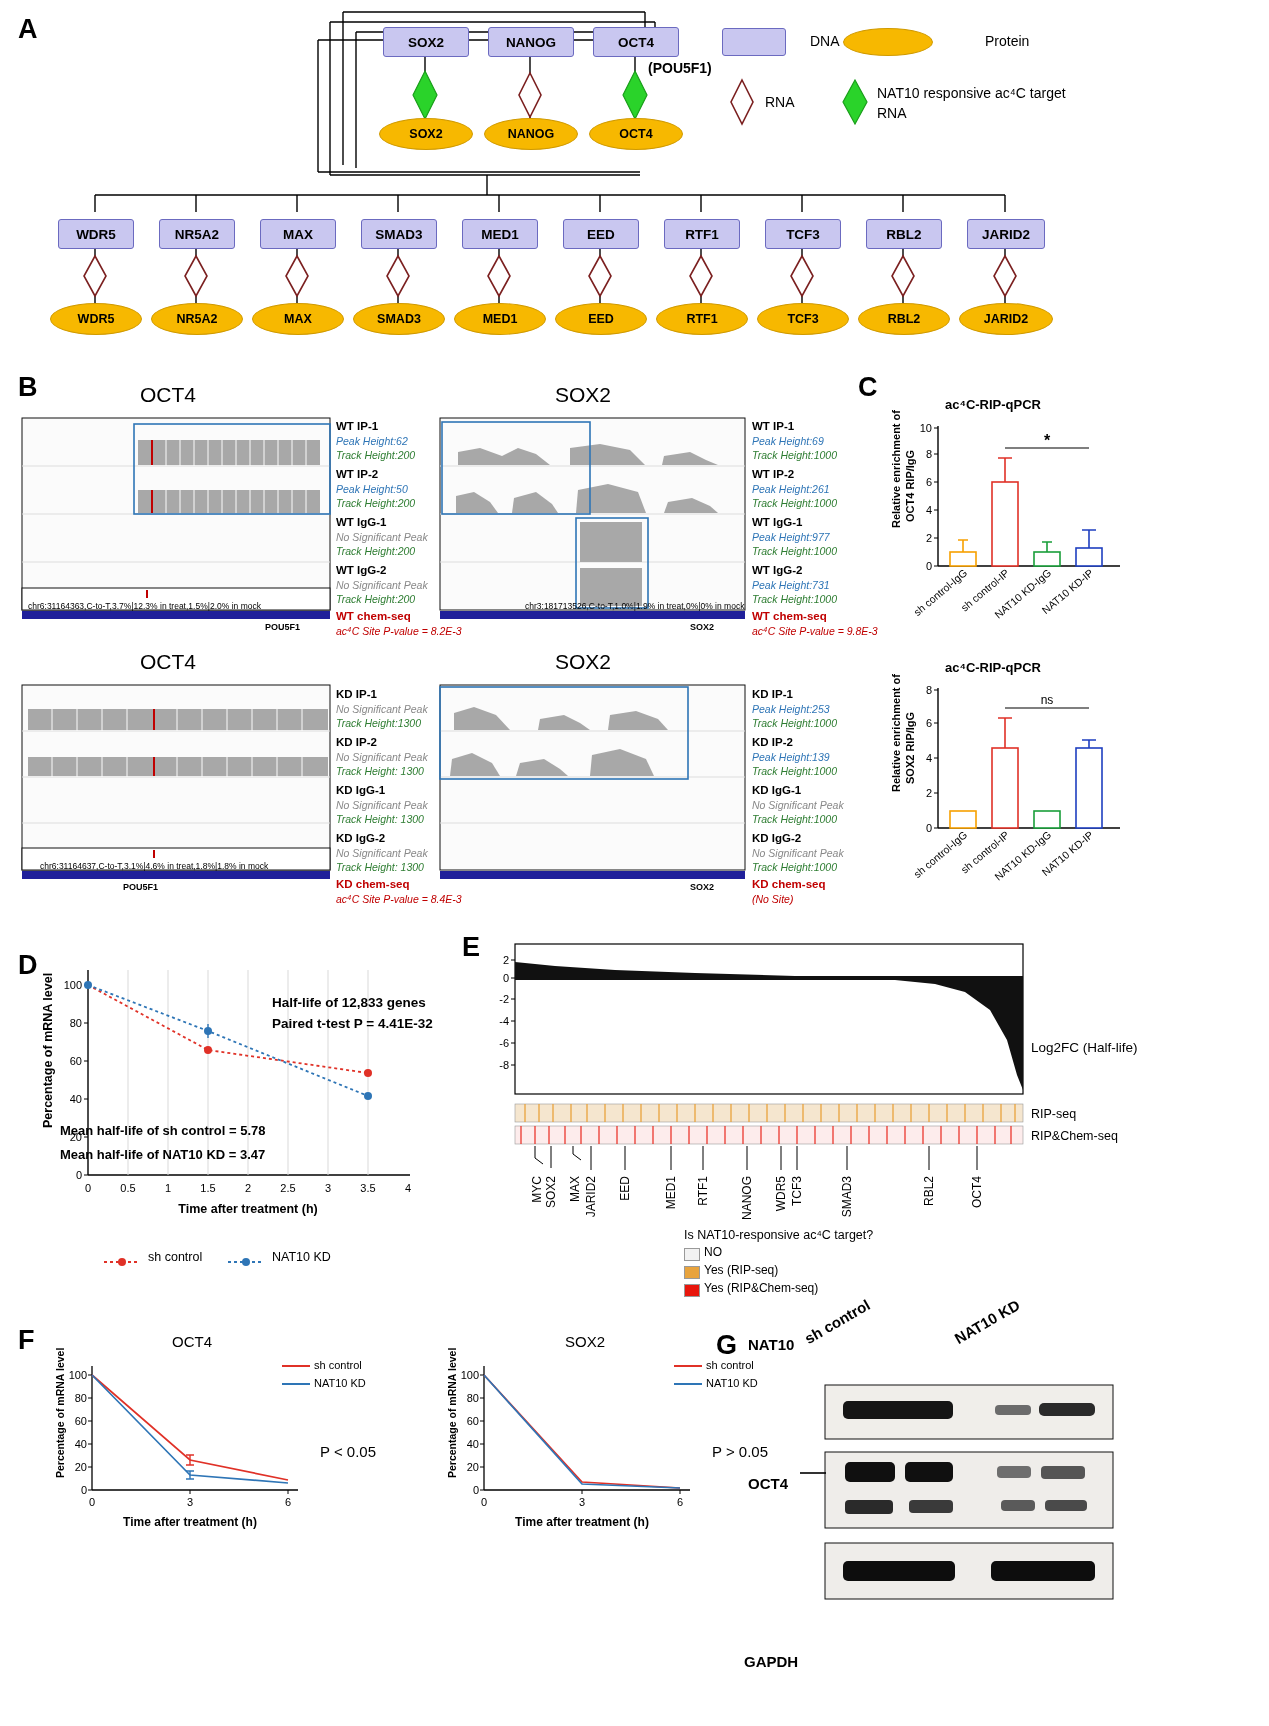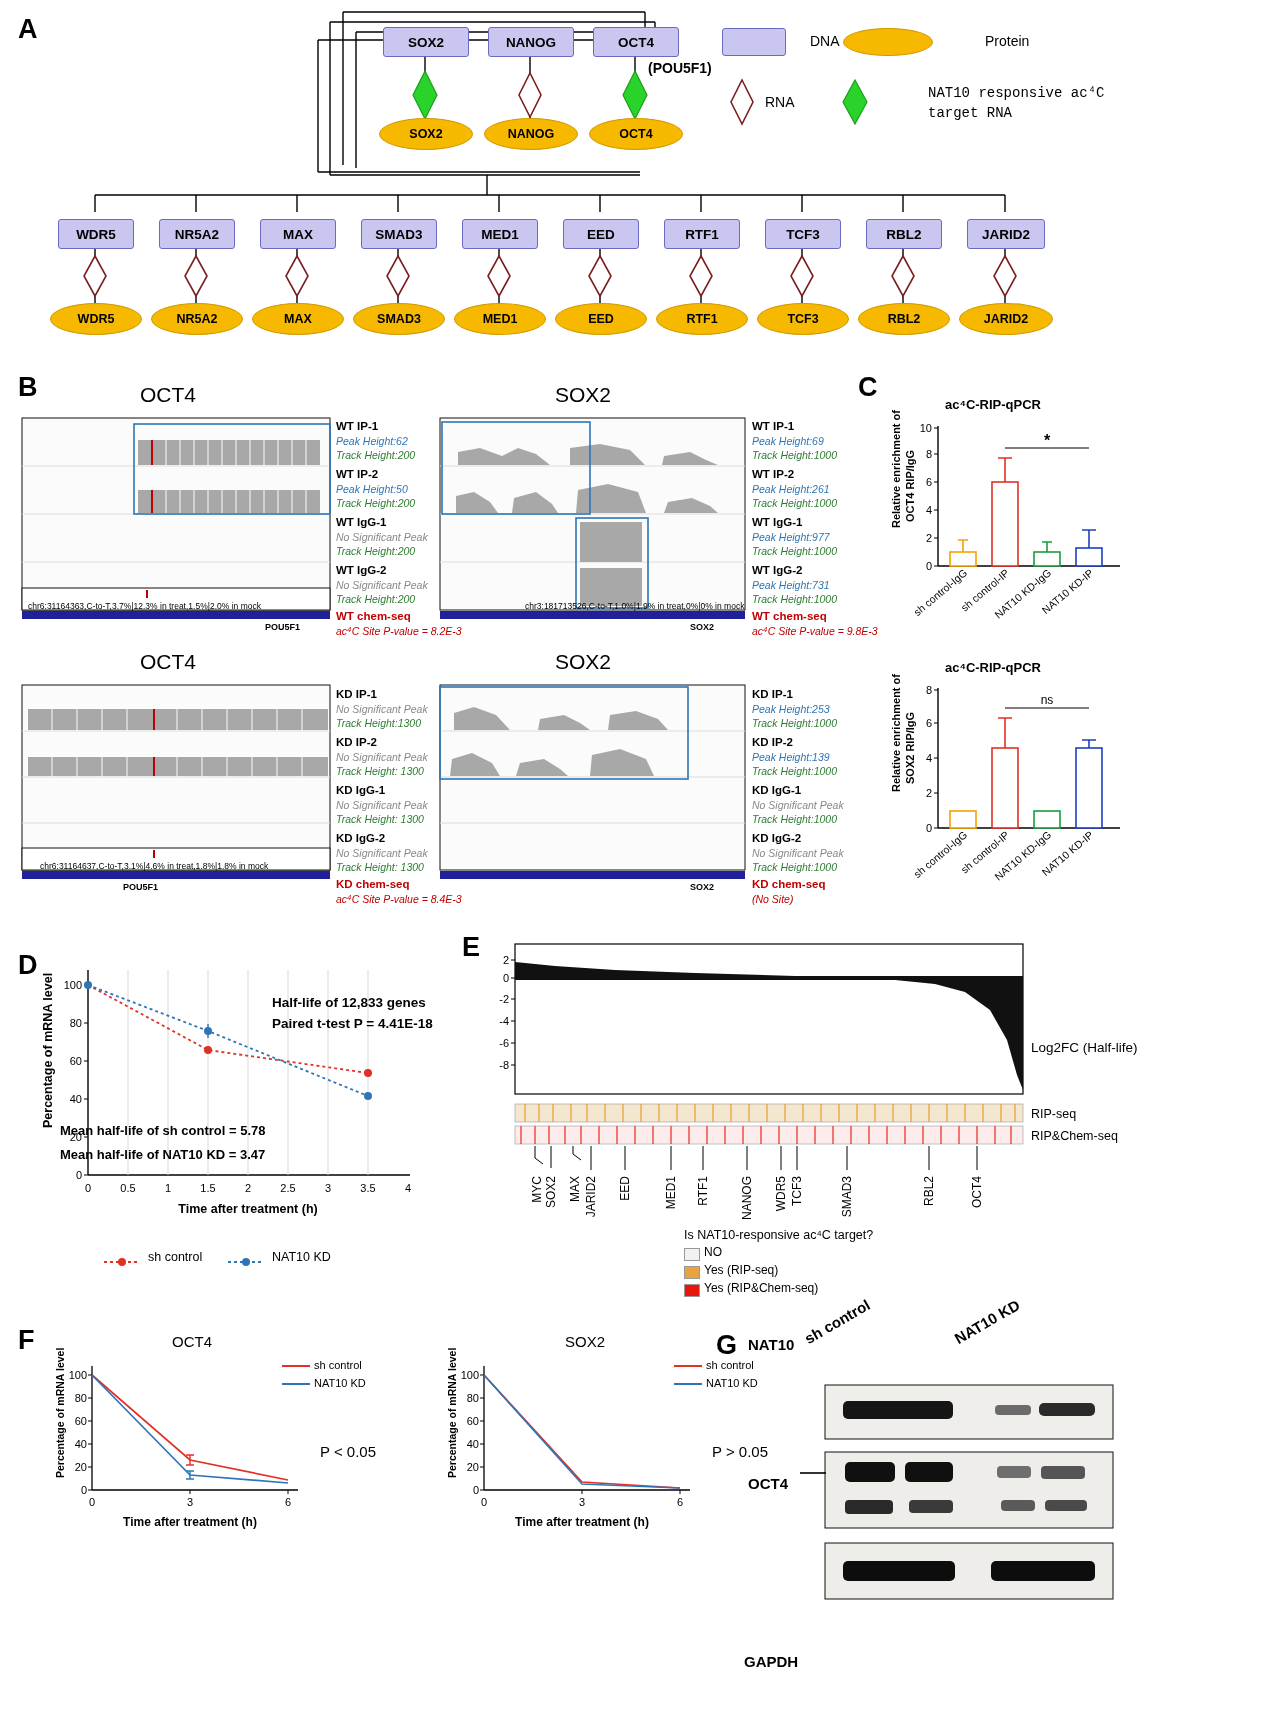--- a/index.html
+++ b/index.html
@@ -120,21 +120,21 @@
   </div>
 <div class="prot-ell" style="position:absolute;left:589px;top:118px;width:92px;height:30px;">
     <span>OCT4</span>
   </div>
 
 <div class="dna-box" style="position:absolute;left:722px;top:28px;width:62px;height:26px;"></div>
 <div class="lbl" style="left:810px;top:33px;">DNA</div>
 <div class="prot-ell" style="position:absolute;left:843px;top:28px;width:88px;height:26px;"></div>
 <div class="lbl" style="left:973px;top:33px;margin-left:12px;">Protein</div>
 <div class="lbl" style="left:765px;top:94px;">RNA</div>
-<div class="lbl" style="left:928px;top:83px;width:200px;line-height:1.45;font-family:Liberation Mono, monospace;"><span>NAT10 responsive ac⁴C target RNA</span></div>
+<div class="lbl" style="left:877px;top:83px;width:200px;line-height:1.45;"><span>NAT10 responsive ac⁴C target RNA</span></div>
 
 <div class="dna-box" style="position:absolute;left:58px;top:219px;width:74px;height:28px;">
     <span>WDR5</span>
   </div>
 <div class="dna-box" style="position:absolute;left:159px;top:219px;width:74px;height:28px;">
     <span>NR5A2</span>
   </div>
 <div class="dna-box" style="position:absolute;left:260px;top:219px;width:74px;height:28px;">
     <span>MAX</span>
   </div>
@@ -514,21 +514,21 @@
   <circle cx="58" cy="25" r="4" fill="#2e75b6"></circle>
   <circle cx="178" cy="71" r="4" fill="#2e75b6"></circle>
   <circle cx="338" cy="136" r="4" fill="#2e75b6"></circle>
   <circle cx="178" cy="90" r="4" fill="#e03127"></circle>
   <circle cx="338" cy="113" r="4" fill="#e03127"></circle>
   <line x1="178" y1="64" x2="178" y2="78" stroke="#2e75b6" stroke-width="1.4"></line>
   <text x="218" y="253" text-anchor="middle" font-size="12.5" font-weight="bold" font-family="Liberation Sans, sans-serif">Time after treatment (h)</text>
   <text transform="translate(22,168) rotate(-90)" font-size="12.5" font-weight="bold" font-family="Liberation Sans, sans-serif">Percentage of mRNA level</text>
 </svg>
 <div class="lbl" style="left:272px;top:995px;font-size:13.5px;font-weight:bold;">Half-life of 12,833 genes</div>
-<div class="lbl" style="left:272px;top:1016px;font-size:13.5px;font-weight:bold;">Paired t-test P = 4.41E-18</div>
+<div class="lbl" style="left:272px;top:1016px;font-size:13.5px;font-weight:bold;">Paired t-test P = 4.41E-32</div>
 <div class="lbl" style="left:60px;top:1123px;font-size:13px;font-weight:bold;">Mean half-life of sh control = 5.78</div>
 <div class="lbl" style="left:60px;top:1147px;font-size:13px;font-weight:bold;">Mean half-life of NAT10 KD = 3.47</div>
 
 <svg width="300" height="26" style="position:absolute;left:100px;top:1250px;">
   <line x1="4" y1="12" x2="40" y2="12" stroke="#e03127" stroke-width="2" stroke-dasharray="3,3"></line>
   <circle cx="22" cy="12" r="4" fill="#e03127"></circle>
   <line x1="128" y1="12" x2="164" y2="12" stroke="#2e75b6" stroke-width="2" stroke-dasharray="3,3"></line>
   <circle cx="146" cy="12" r="4" fill="#2e75b6"></circle>
 </svg>
 <div class="lbl" style="left:148px;top:1250px;font-size:12.5px;">sh control</div>

